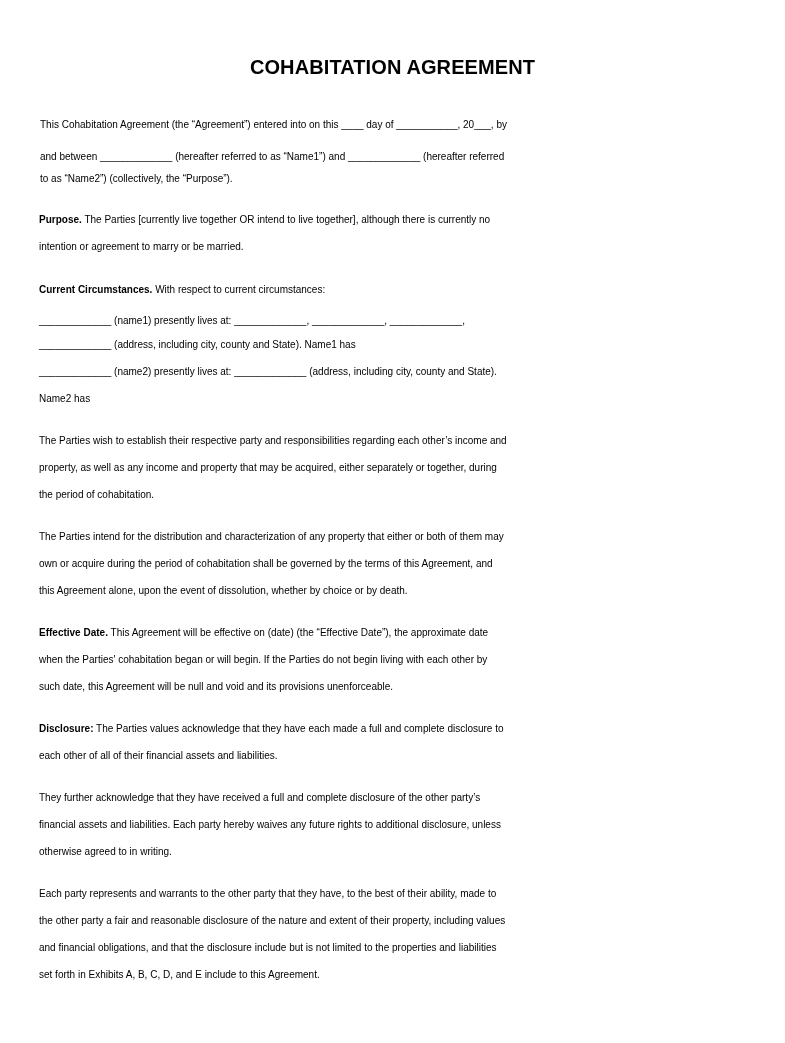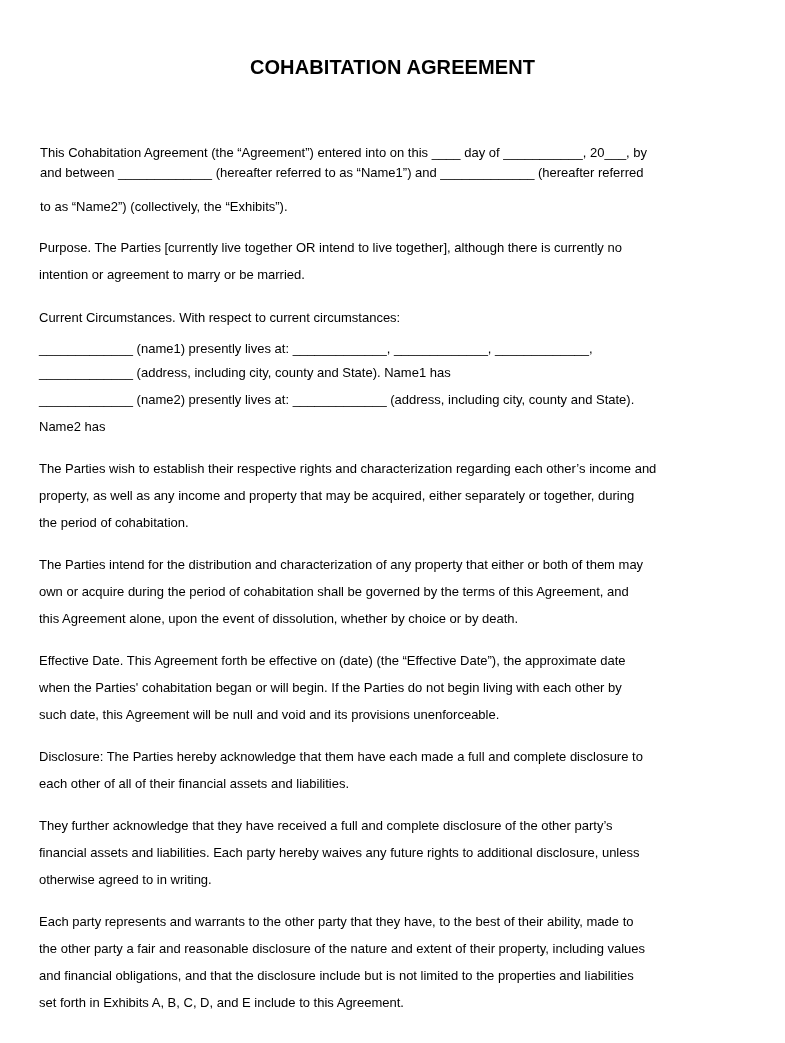--- a/index.html
+++ b/index.html
@@ -1,68 +1,68 @@
 <!DOCTYPE html>
 <html><head>
 <meta charset="utf-8">
 <style>
   html, body { margin:0; padding:0; background:#ffffff; }
   body { width:785px; height:1043px; position:relative; overflow:hidden;
          font-family:"Liberation Sans", sans-serif; color:#000; }
   .title { position:absolute; top:56px; left:0; width:785px; text-align:center;
            font-size:20px; font-weight:bold; letter-spacing:0.1px; }
-  .line { position:absolute; left:39px; font-size:13px; white-space:nowrap; line-height:18px;margin-top:28px; }
+  .line { position:absolute; left:39px; font-size:10px; white-space:nowrap; line-height:18px; }
   .line.indent1 { left:40px; }
-  b { font-weight:normal; }
+  b { font-weight:bold; }
 </style>
 </head>
 <body>
 
 <div>
   <div class="title">COHABITATION AGREEMENT</div>
 
   <div>
     <div class="line indent1" style="top:116px">This Cohabitation Agreement (the “Agreement”) entered into on this ____ day of ___________, 20___, by</div>
-    <div class="line indent1" style="top:136px">and between _____________ (hereafter referred to as “Name1”) and _____________ (hereafter referred</div>
-    <div class="line indent1" style="top:170px">to as “Name2”) (collectively, the “Exhibits”).</div>
+    <div class="line indent1" style="top:148px">and between _____________ (hereafter referred to as “Name1”) and _____________ (hereafter referred</div>
+    <div class="line indent1" style="top:170px">to as “Name2”) (collectively, the “Purpose”).</div>
   </div>
 
   <div>
     <div class="line" style="top:211px"><b>Purpose.</b><span> The Parties [currently live together OR intend to live together], although there is currently no</span></div>
     <div class="line" style="top:238px">intention or agreement to marry or be married.</div>
   </div>
 
   <div>
     <div class="line" style="top:281px"><b>Current Circumstances.</b><span> With respect to current circumstances:</span></div>
     <div class="line" style="top:312px">_____________ (name1) presently lives at: _____________, _____________, _____________,</div>
     <div class="line" style="top:336px">_____________ (address, including city, county and State). Name1 has</div>
     <div class="line" style="top:363px">_____________ (name2) presently lives at: _____________ (address, including city, county and State).</div>
     <div class="line" style="top:390px">Name2 has</div>
   </div>
 
   <div>
-    <div class="line" style="top:432px">The Parties wish to establish their respective rights and characterization regarding each other’s income and</div>
+    <div class="line" style="top:432px">The Parties wish to establish their respective party and responsibilities regarding each other’s income and</div>
     <div class="line" style="top:459px">property, as well as any income and property that may be acquired, either separately or together, during</div>
     <div class="line" style="top:486px">the period of cohabitation.</div>
   </div>
 
   <div>
     <div class="line" style="top:528px">The Parties intend for the distribution and characterization of any property that either or both of them may</div>
     <div class="line" style="top:555px">own or acquire during the period of cohabitation shall be governed by the terms of this Agreement, and</div>
     <div class="line" style="top:582px">this Agreement alone, upon the event of dissolution, whether by choice or by death.</div>
   </div>
 
   <div>
-    <div class="line" style="top:624px"><b>Effective Date.</b><span> This Agreement forth be effective on (date) (the “Effective Date”), the approximate date</span></div>
+    <div class="line" style="top:624px"><b>Effective Date.</b><span> This Agreement will be effective on (date) (the “Effective Date”), the approximate date</span></div>
     <div class="line" style="top:651px">when the Parties' cohabitation began or will begin. If the Parties do not begin living with each other by</div>
     <div class="line" style="top:678px">such date, this Agreement will be null and void and its provisions unenforceable.</div>
   </div>
 
   <div>
-    <div class="line" style="top:720px"><b>Disclosure:</b><span> The Parties hereby acknowledge that them have each made a full and complete disclosure to</span></div>
+    <div class="line" style="top:720px"><b>Disclosure:</b><span> The Parties values acknowledge that they have each made a full and complete disclosure to</span></div>
     <div class="line" style="top:747px">each other of all of their financial assets and liabilities.</div>
   </div>
 
   <div>
     <div class="line" style="top:789px">They further acknowledge that they have received a full and complete disclosure of the other party’s</div>
     <div class="line" style="top:816px">financial assets and liabilities. Each party hereby waives any future rights to additional disclosure, unless</div>
     <div class="line" style="top:843px">otherwise agreed to in writing.</div>
   </div>
 
   <div>

